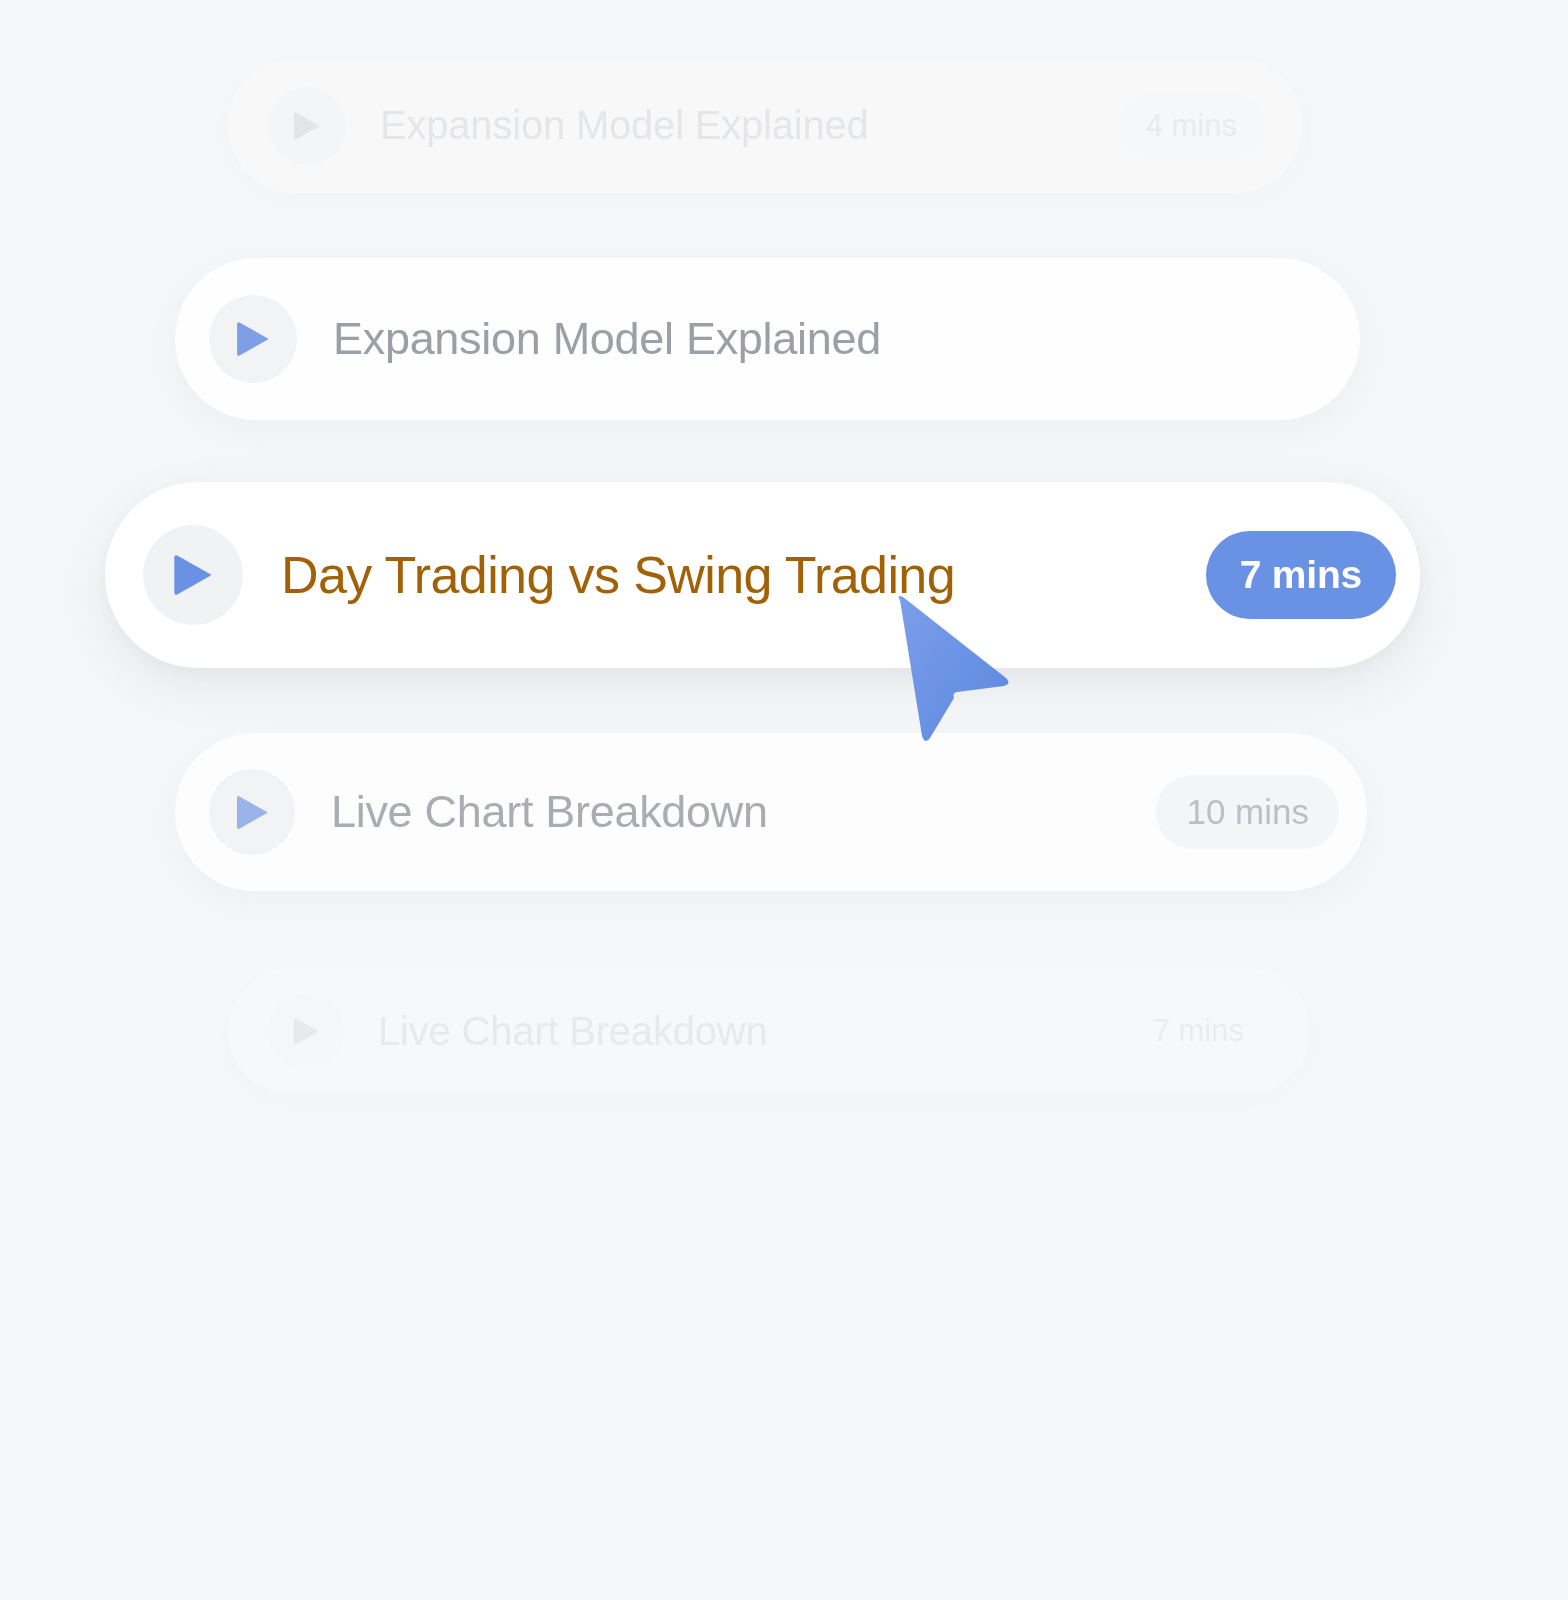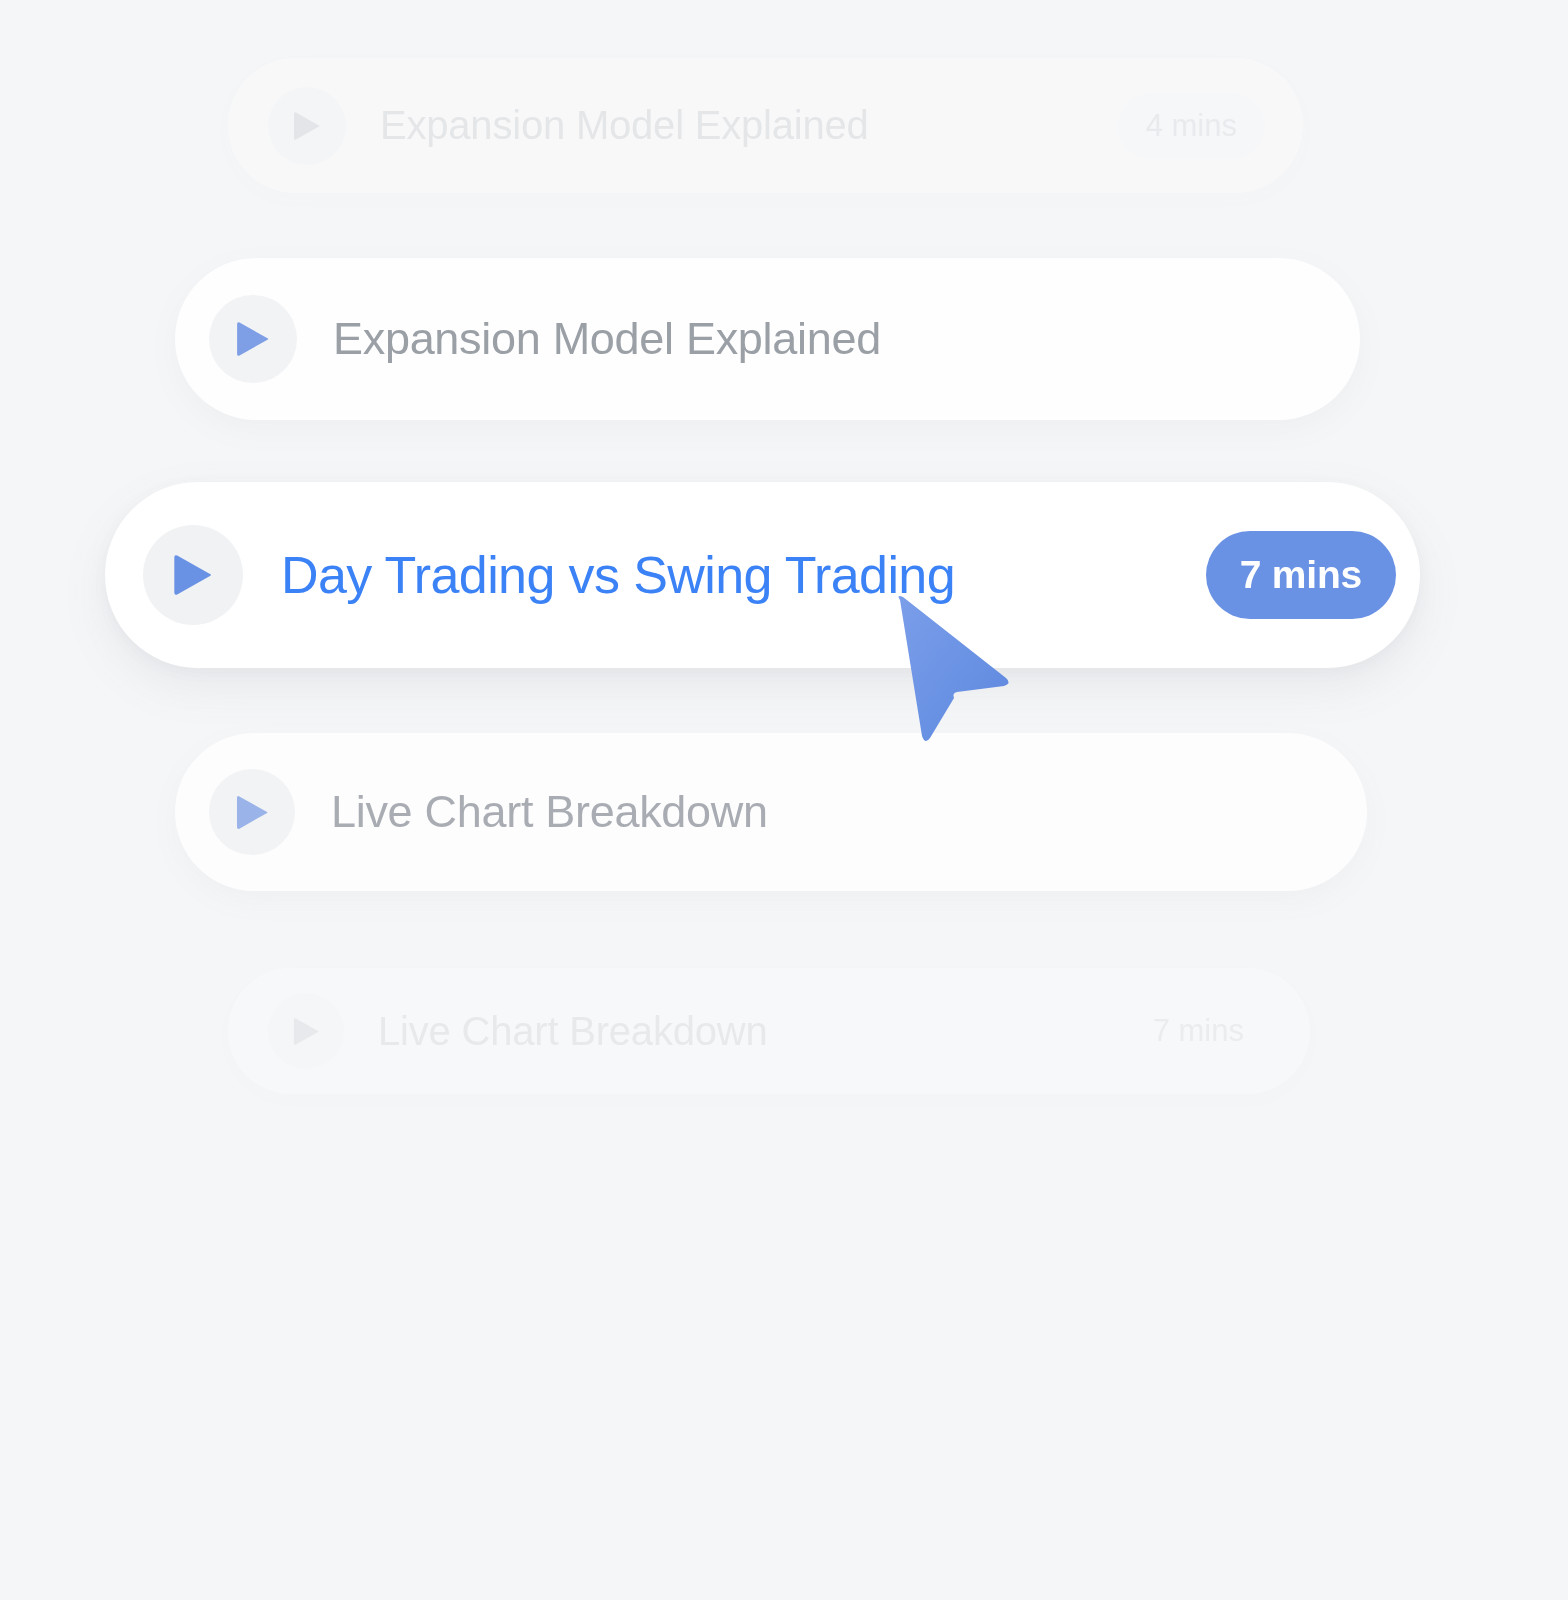--- a/index.html
+++ b/index.html
@@ -133,21 +133,21 @@
     box-shadow: 0 18px 46px rgba(110,120,140,0.10),
                 0 4px 14px rgba(110,120,140,0.05);
   }
   #row-active .play-wrap {
     width: 100px; height: 100px;
     background: #f1f2f4;
   }
   #row-active .row-title {
     font-size: 52px;
     font-weight: 500;
-    color: #3b82f6;
+    color: #a16207;
     margin-left: 38px;
     letter-spacing: -0.6px;
   }
   #row-active .time-badge {
     height: 88px;
     padding: 0 34px;
     font-size: 39px;
     font-weight: 600;
     color: #ffffff;
     background: #6a92e4;
@@ -259,20 +259,21 @@
     <div class="time-badge">7 mins</div>
   </div>
 
   <div class="lesson-row" id="row-near-bottom">
     <div class="play-wrap">
       <svg class="play-tri" width="39" height="43" viewBox="0 0 32 36">
         <path d="M5 4.5 L27.5 17.2 Q29.5 18 27.5 18.8 L5 31.5 Q3 32.3 3 30.2 L3 5.8 Q3 3.7 5 4.5 Z" fill="#9ab4ea"></path>
       </svg>
     </div>
     <div class="row-title">Live Chart Breakdown</div>
+    <div class="time-badge">10 mins</div>
   </div>
 
   <div class="lesson-row" id="row-ghost-bottom">
     <div class="play-wrap">
       <svg class="play-tri" width="31" height="35" viewBox="0 0 32 36">
         <path d="M5 4.5 L27.5 17.2 Q29.5 18 27.5 18.8 L5 31.5 Q3 32.3 3 30.2 L3 5.8 Q3 3.7 5 4.5 Z" fill="#dcdee2"></path>
       </svg>
     </div>
     <div class="row-title">Live Chart Breakdown</div>
     <div class="time-badge">7 mins</div>

